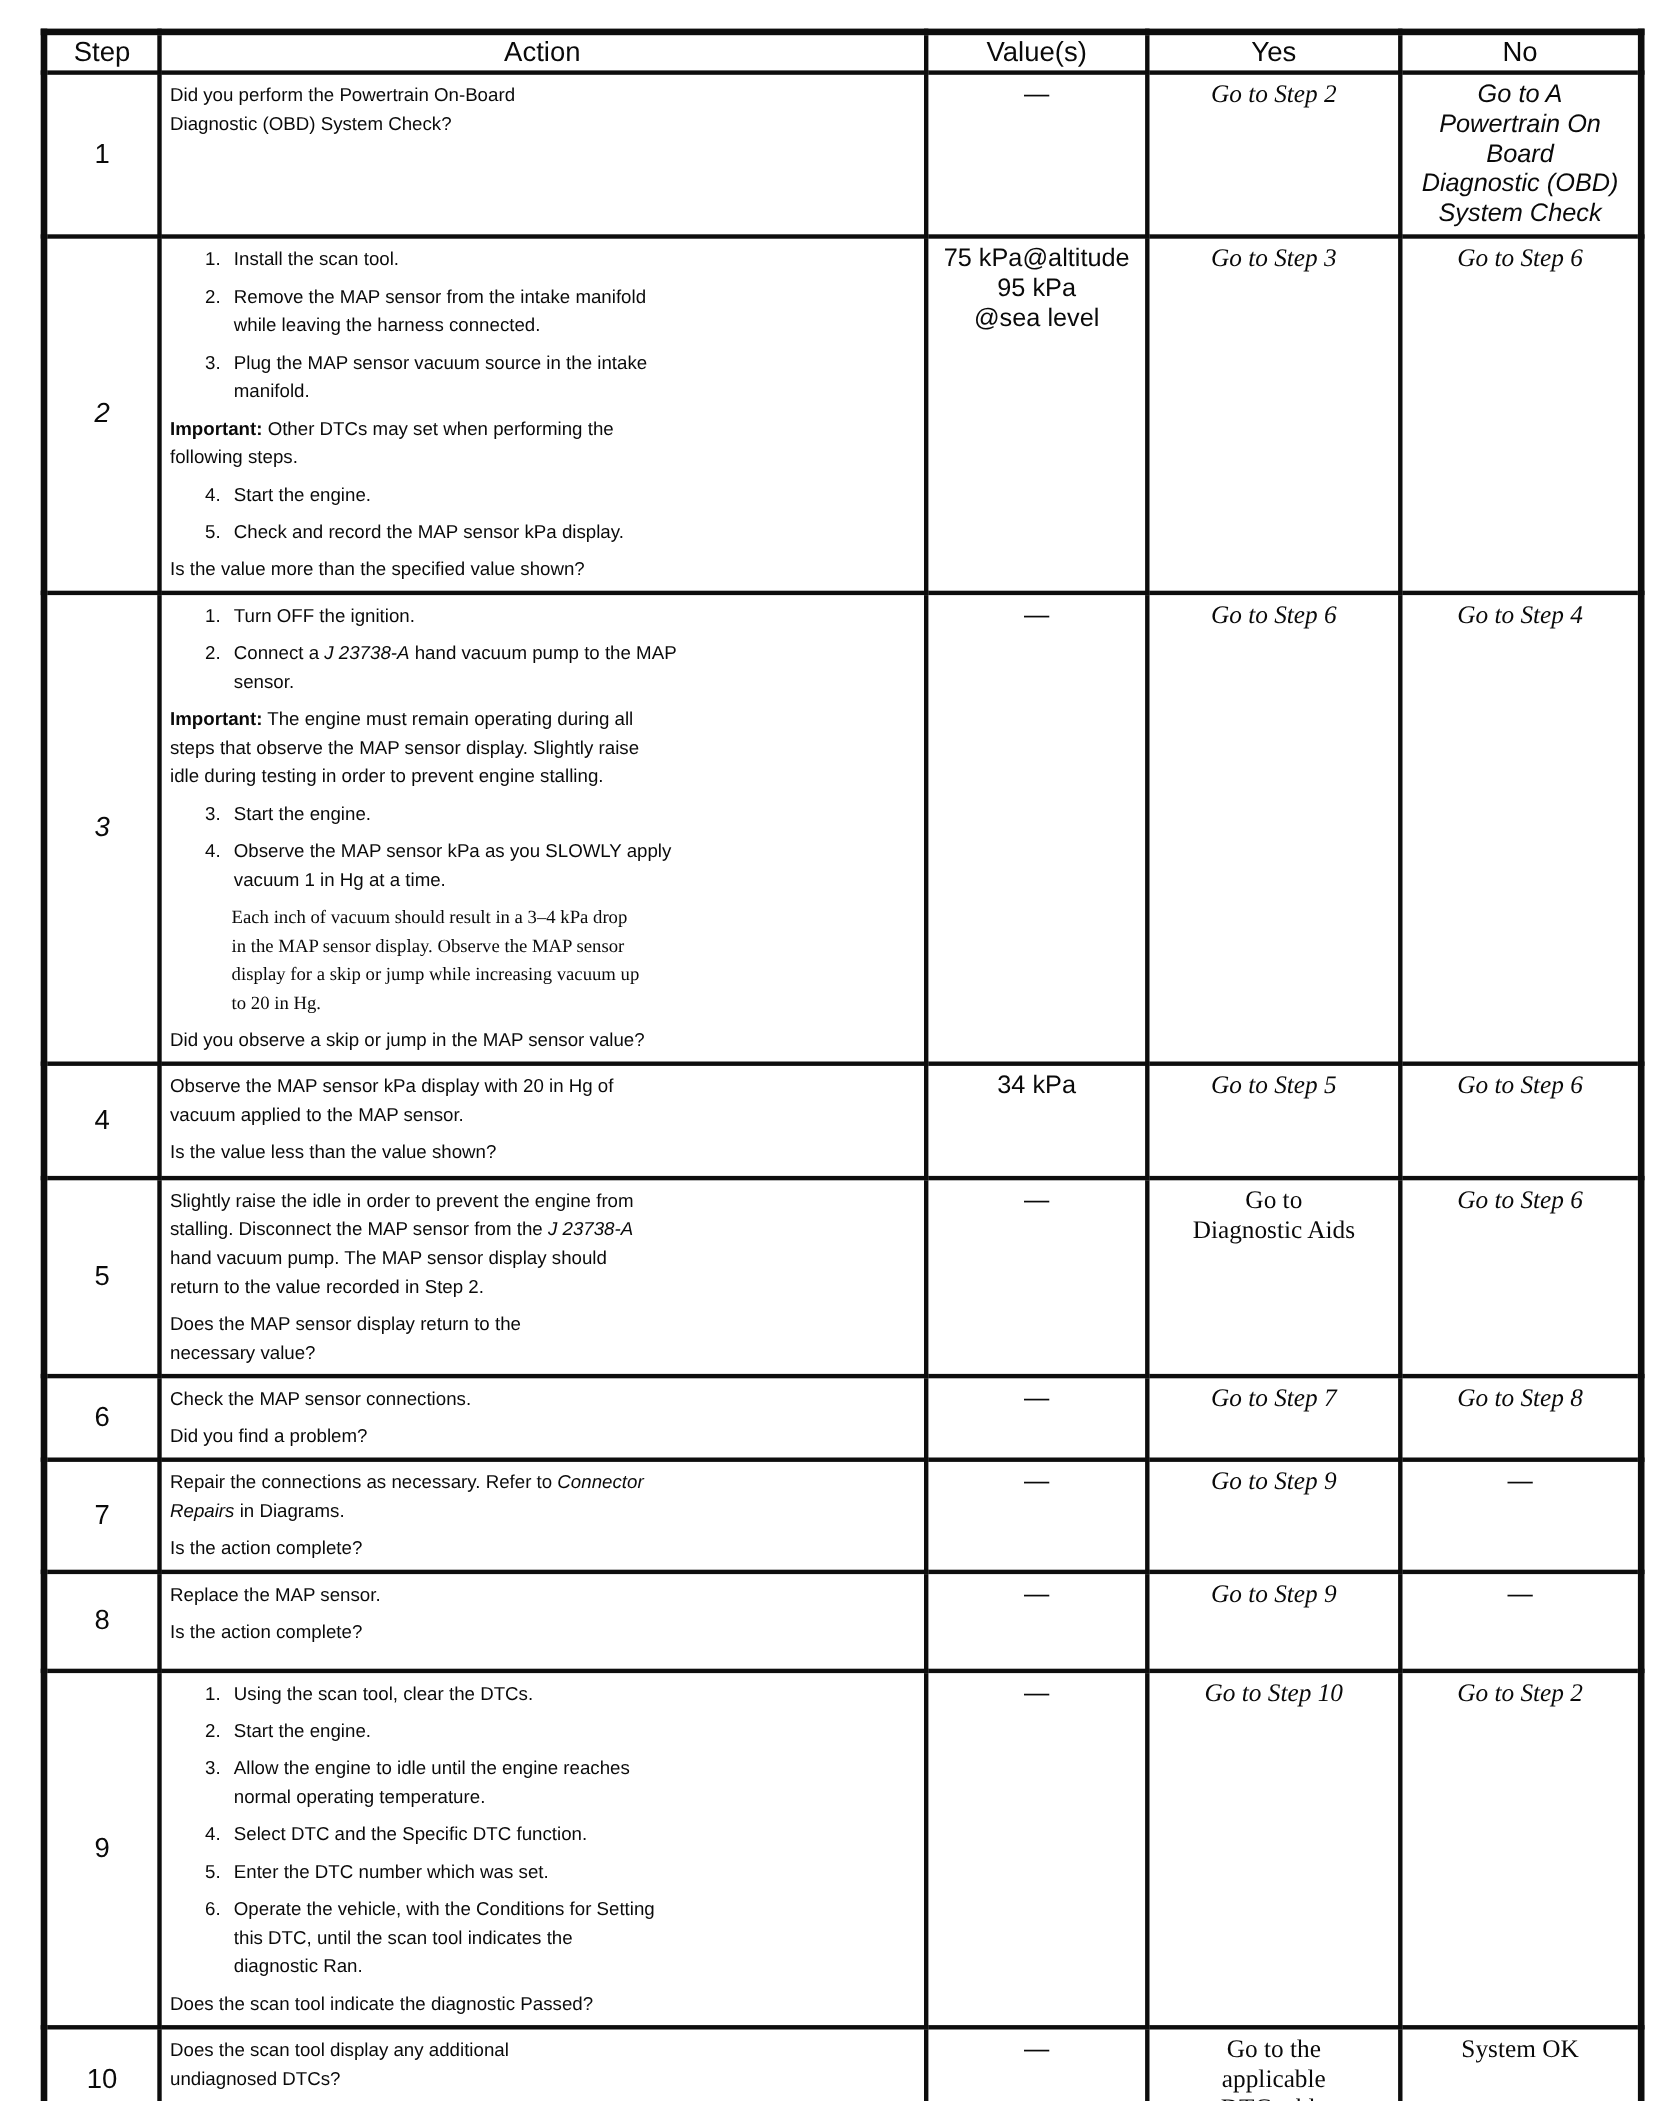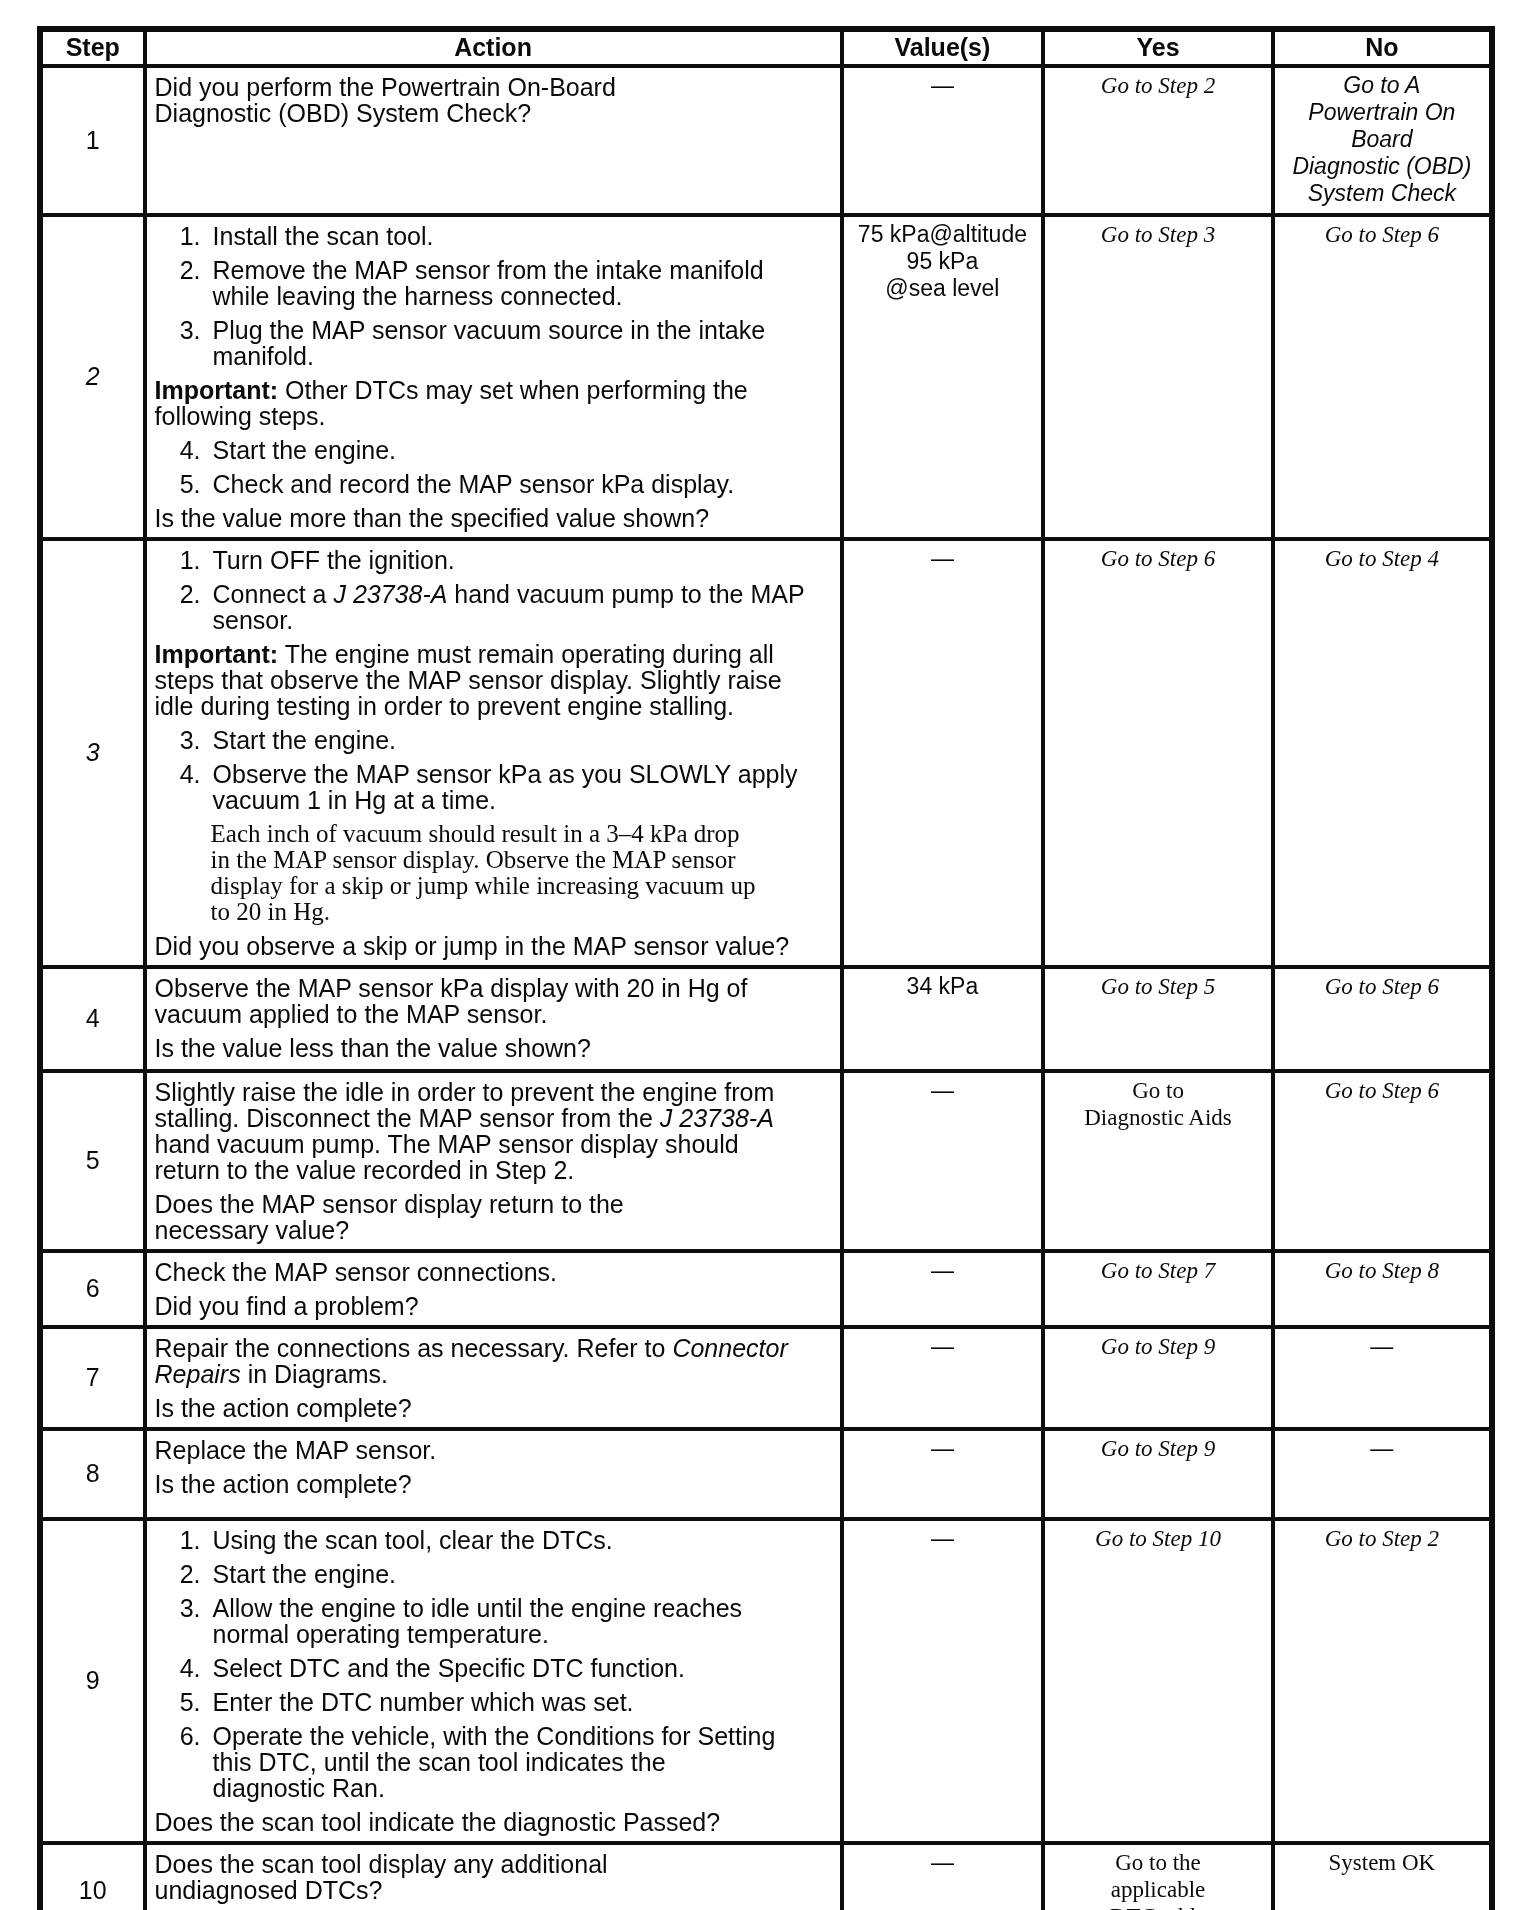--- a/index.html
+++ b/index.html
@@ -16,34 +16,34 @@
     position:absolute;left:37px;top:26px;width:1458px;
     border-collapse:collapse;
     table-layout:fixed;
     background:#fff;
   }
   table.diag, table.diag th, table.diag td{
     border:4px solid #0d0d0d;
   }
   table.diag{border-width:6px;}
   th{
-    font-size:25px;font-weight:700;text-align:center;
+    font-size:25px;font-weight:400;text-align:center;
     padding:2px 4px;height:26px;line-height:1.1;
     background:#fff;
   }
   td{vertical-align:top;padding:0;background:#fff;}
   .step-cell{
     text-align:center;vertical-align:middle;
     font-size:25px;
   }
   .step-cell.it{font-style:italic;}
   .action-cell{padding:6px 8px 4px 8px;}
   .action-inner{
     display:flex;flex-direction:column;height:100%;
-    font-size:25px;line-height:26px;
+    font-size:17px;line-height:26px;
   }
   .para{margin:0 0 8px 0;}
   .para.indent{margin-left:56px;font-family:Liberation Serif, serif;}
   .li{display:flex;margin:0 0 8px 0;}
   .li .num{flex:none;width:46px;text-align:right;padding-right:12px;}
   .li .litext{flex:1;}
   .question{margin-top:auto;padding-bottom:2px;}
   .question .qline{display:block;}
   .cell-flex{
     display:flex;flex-direction:column;height:100%;

